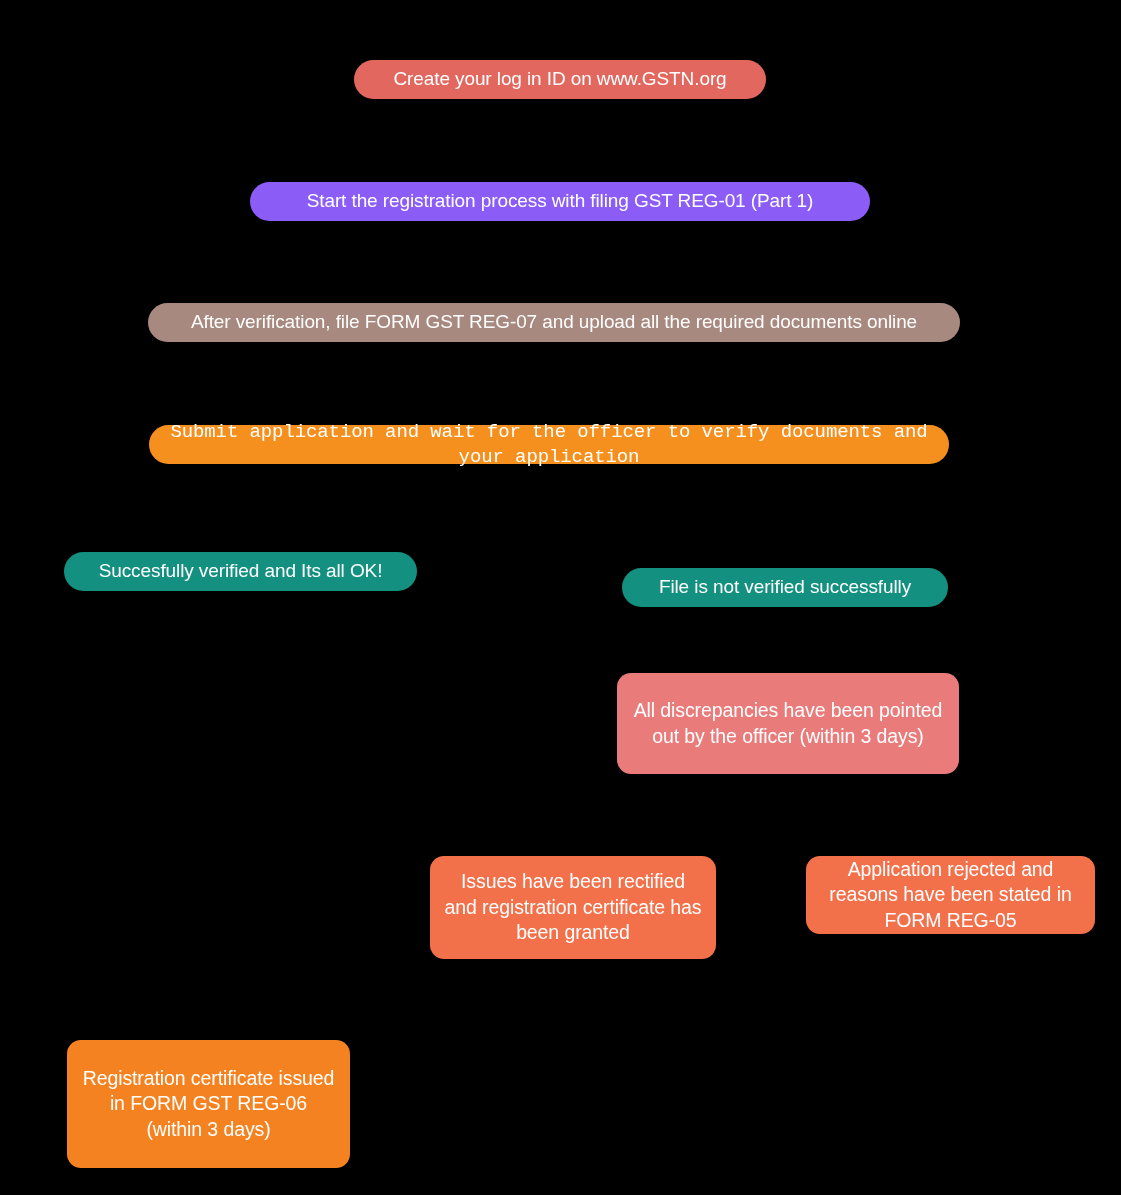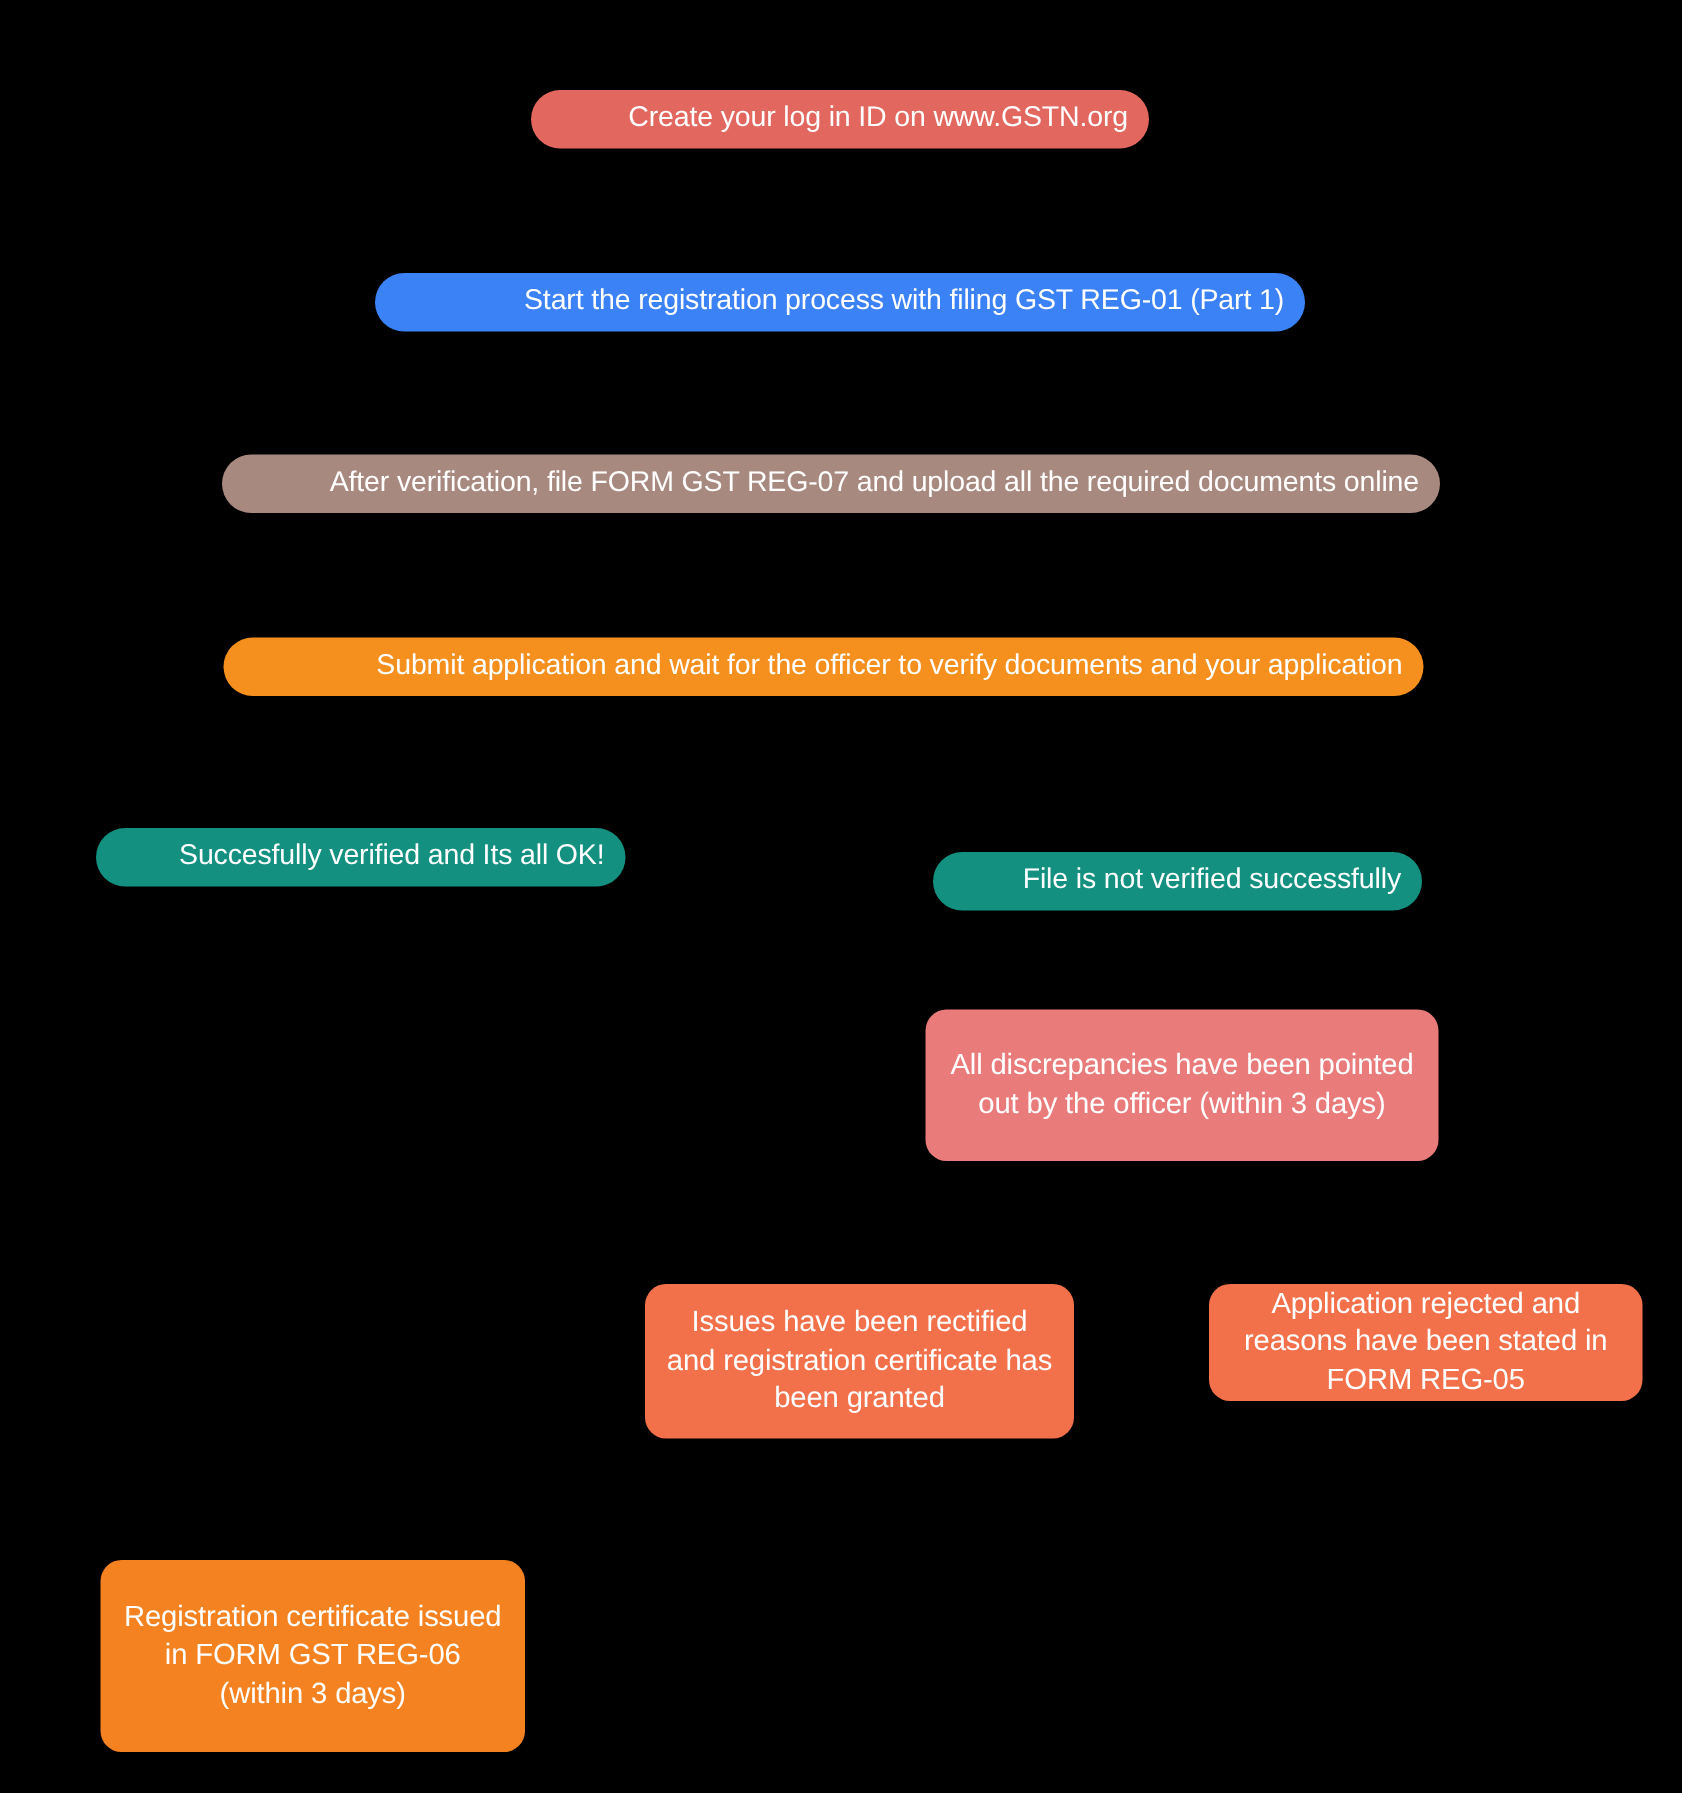--- a/index.html
+++ b/index.html
@@ -40,50 +40,49 @@
   .node .node-text {
     display: block;
     width: 100%;
     white-space: pre-line;
   }
   
   .pill {
     border-radius: 20px;
     font-size: 19px;
     white-space: nowrap;
-    text-align: right;
   }
   
   .card {
     border-radius: 14px;
     font-size: 19.5px;
   }
 
   
   #node-create-login      { left: 354px; top: 60px;   width: 412px; height: 39px; }
   #node-start-reg         { left: 250px; top: 182px;  width: 620px; height: 39px; }
   #node-after-verif       { left: 148px; top: 303px;  width: 812px; height: 39px; }
-  #node-submit-app        { left: 149px; top: 425px;  width: 800px; height: 39px; }
+  #node-submit-app        { left: 149px; top: 425px;  width: 800px; height: 39px; font-family: Liberation Mono, monospace; }
   #node-verified-ok       { left: 64px;  top: 552px;  width: 353px; height: 39px; }
   #node-not-verified      { left: 622px; top: 552px;  width: 326px; height: 39px; }
   #node-discrepancies     { left: 597px; top: 673px;  width: 342px; height: 101px; margin-left: 20px; }
   #node-issues-rectified  { left: 430px; top: 856px;  width: 286px; height: 103px; }
   #node-app-rejected      { left: 806px; top: 856px;  width: 289px; height: 78px; }
   #node-cert-issued       { left: 67px;  top: 1040px; width: 283px; height: 128px; }
 </style>
 </head>
 <body style="background-color: rgb(0, 0, 0);">
 
 <div id="flow-canvas" style="background-color: rgb(0, 0, 0);">
 
   <div class="node pill" id="node-create-login" style="background-color: rgb(226, 104, 95);">
     <span class="node-text">Create your log in ID on www.GSTN.org</span>
   </div>
 
-  <div class="node pill" id="node-start-reg" style="background-color: #3b82f6;">
+  <div class="node pill" id="node-start-reg" style="background-color: #8b5cf6;">
     <span class="node-text">Start the registration process with filing GST REG-01 (Part 1)</span>
   </div>
 
   <div class="node pill" id="node-after-verif" style="background-color: rgb(168, 137, 127);">
     <span class="node-text">After verification, file FORM GST REG-07 and upload all the required documents online</span>
   </div>
 
   <div class="node pill" id="node-submit-app" style="background-color: rgb(245, 144, 31);">
     <span class="node-text">Submit application and wait for the officer to verify documents and your application</span>
   </div>

